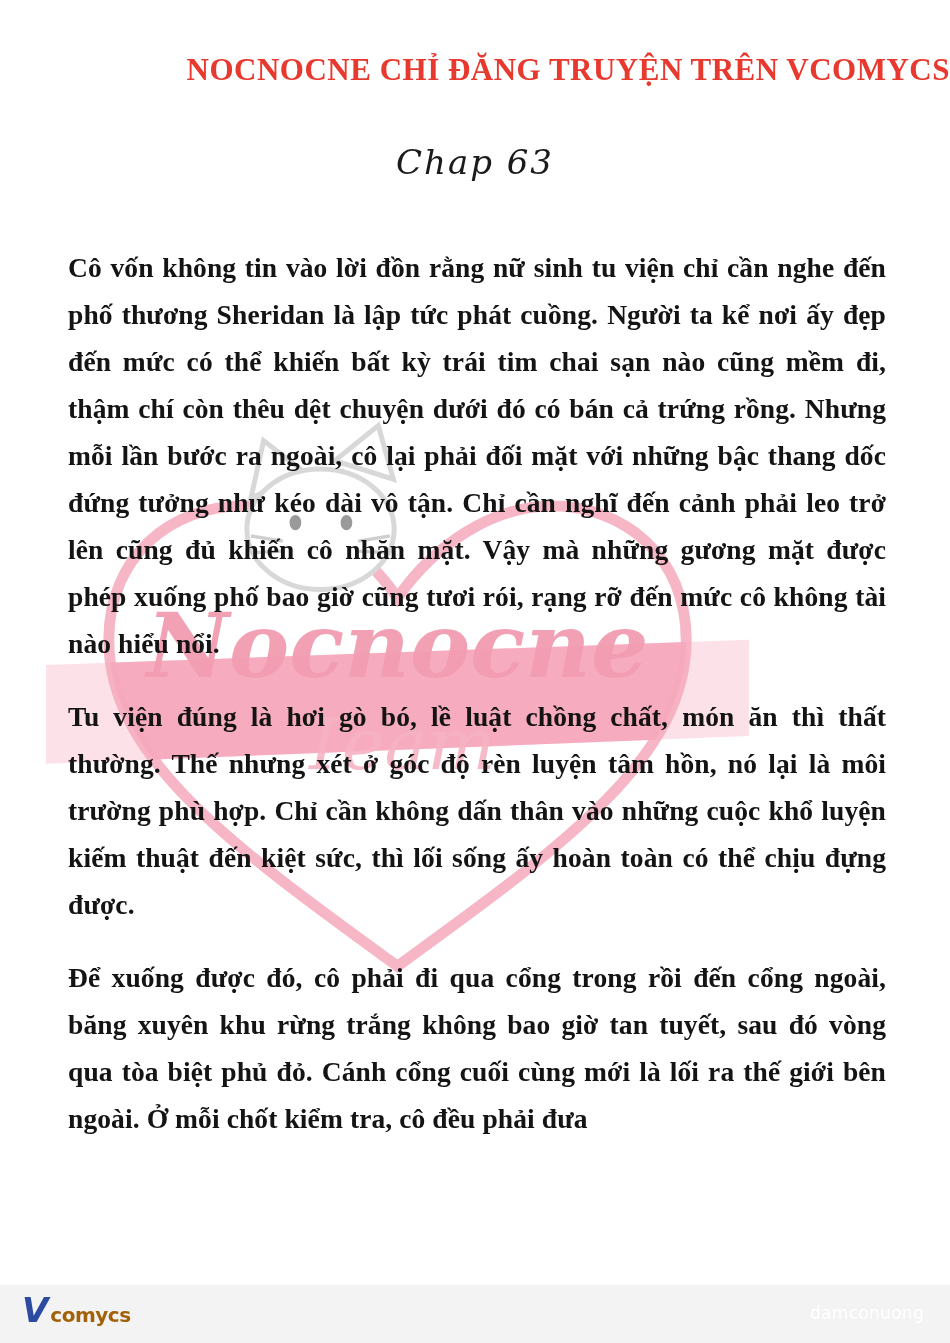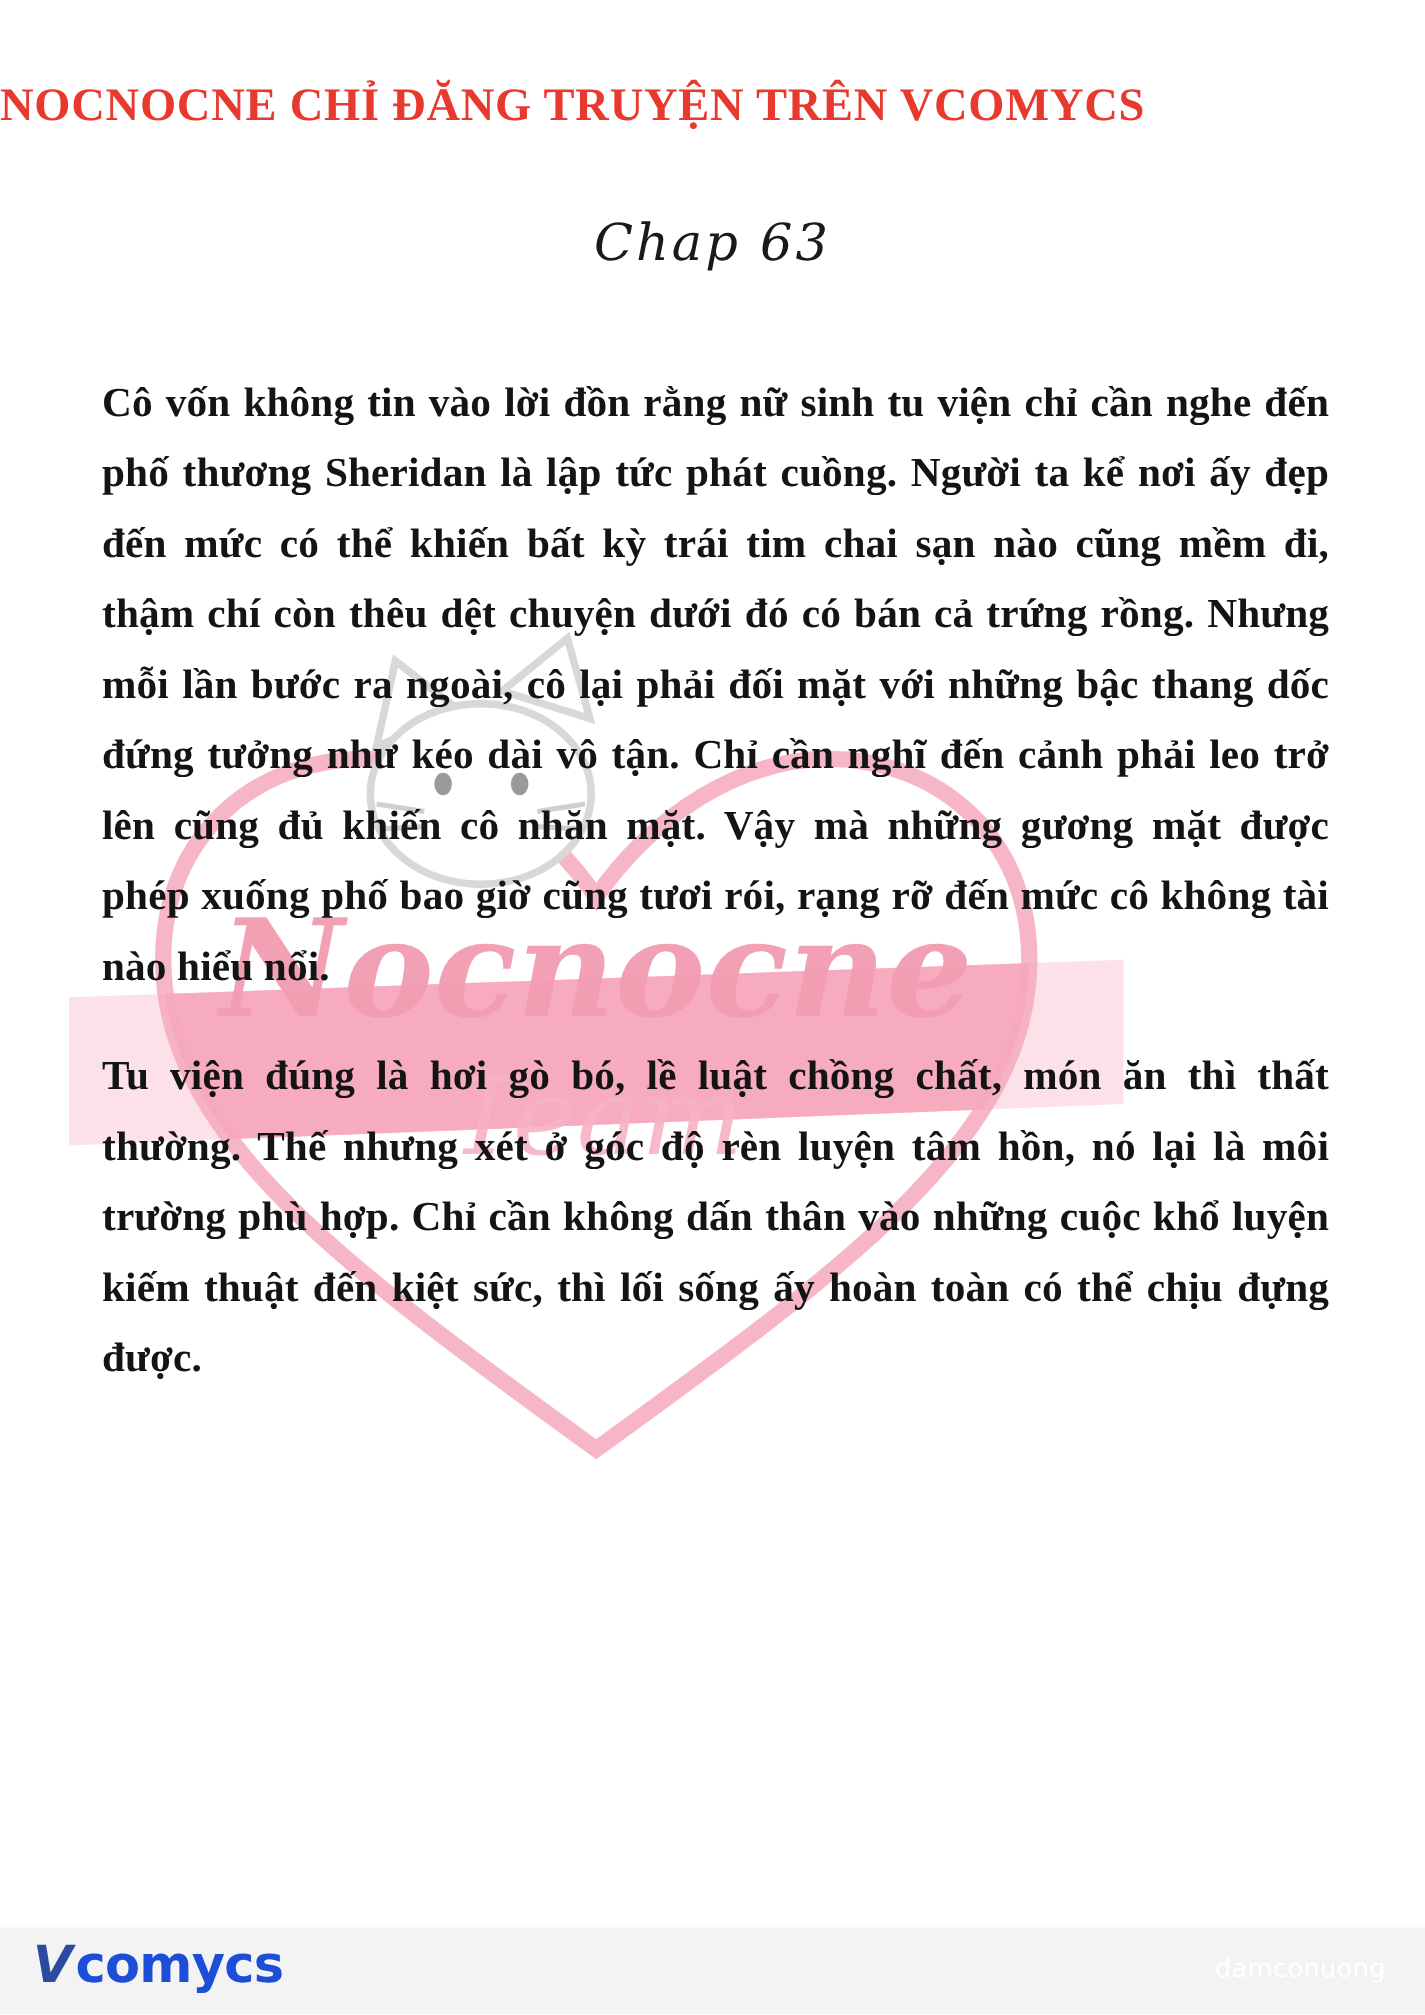--- a/index.html
+++ b/index.html
@@ -30,21 +30,21 @@
     opacity: 1;
   }
   .wm-svg { display: block; width: 100%; height: 100%; }
 
   
   .banner {
     position: absolute;
     top: 52px;
     left: 0;
     width: 950px;
-    text-align: left;
+    text-align: right;
     z-index: 3;
   }
   .banner-text {
     font-family: "Liberation Serif", serif;
     font-weight: bold;
     font-size: 31px;
     letter-spacing: 0.5px;
     color: #e8392f;
     white-space: nowrap;
   }
@@ -108,22 +108,22 @@
     font-family: "DejaVu Sans", sans-serif;
     font-weight: bold;
     font-style: italic;
     font-size: 34px;
     color: #2b4aa0;
     line-height: 1;
   }
   .logo-rest {
     font-family: "DejaVu Sans", sans-serif;
     font-weight: bold;
-    font-size: 34px;
-    color: #1d4ed8;
+    font-size: 20px;
+    color: #a16207;
     line-height: 1;
     letter-spacing: -0.5px;
   }
   .footer-right {
     position: absolute;
     right: 26px;
     top: 18px;
     font-family: "DejaVu Sans", sans-serif;
     font-size: 17px;
     color: #ffffff;
@@ -175,20 +175,21 @@
     <div class="banner-text">NOCNOCNE CHỈ ĐĂNG TRUYỆN TRÊN VCOMYCS</div>
   </div>
 
   <div class="chapter-title">
     <div class="chapter-title-text">Chap 63</div>
   </div>
 
   <div class="content">
     <p class="para">Cô vốn không tin vào lời đồn rằng nữ sinh tu viện chỉ cần nghe đến phố thương Sheridan là lập tức phát cuồng. Người ta kể nơi ấy đẹp đến mức có thể khiến bất kỳ trái tim chai sạn nào cũng mềm đi, thậm chí còn thêu dệt chuyện dưới đó có bán cả trứng rồng. Nhưng mỗi lần bước ra ngoài, cô lại phải đối mặt với những bậc thang dốc đứng tưởng như kéo dài vô tận. Chỉ cần nghĩ đến cảnh phải leo trở lên cũng đủ khiến cô nhăn mặt. Vậy mà những gương mặt được phép xuống phố bao giờ cũng tươi rói, rạng rỡ đến mức cô không tài nào hiểu nổi.</p>
     <p class="para">Tu viện đúng là hơi gò bó, lề luật chồng chất, món ăn thì thất thường. Thế nhưng xét ở góc độ rèn luyện tâm hồn, nó lại là môi trường phù hợp. Chỉ cần không dấn thân vào những cuộc khổ luyện kiếm thuật đến kiệt sức, thì lối sống ấy hoàn toàn có thể chịu đựng được.</p>
+    <p class="para">Để xuống được đó, cô phải đi qua cổng trong rồi đến cổng ngoài, băng xuyên khu rừng trắng không bao giờ tan tuyết, sau đó vòng qua tòa biệt phủ đỏ. Cánh cổng cuối cùng mới là lối ra thế giới bên ngoài. Ở mỗi chốt kiểm tra, cô đều phải đưa</p>
   </div>
 
   <div class="footer">
     <div class="footer-logo">
       <span class="logo-v">V</span>
       <span class="logo-rest">comycs</span>
     </div>
     <div class="footer-right">damconuong</div>
   </div>
 

